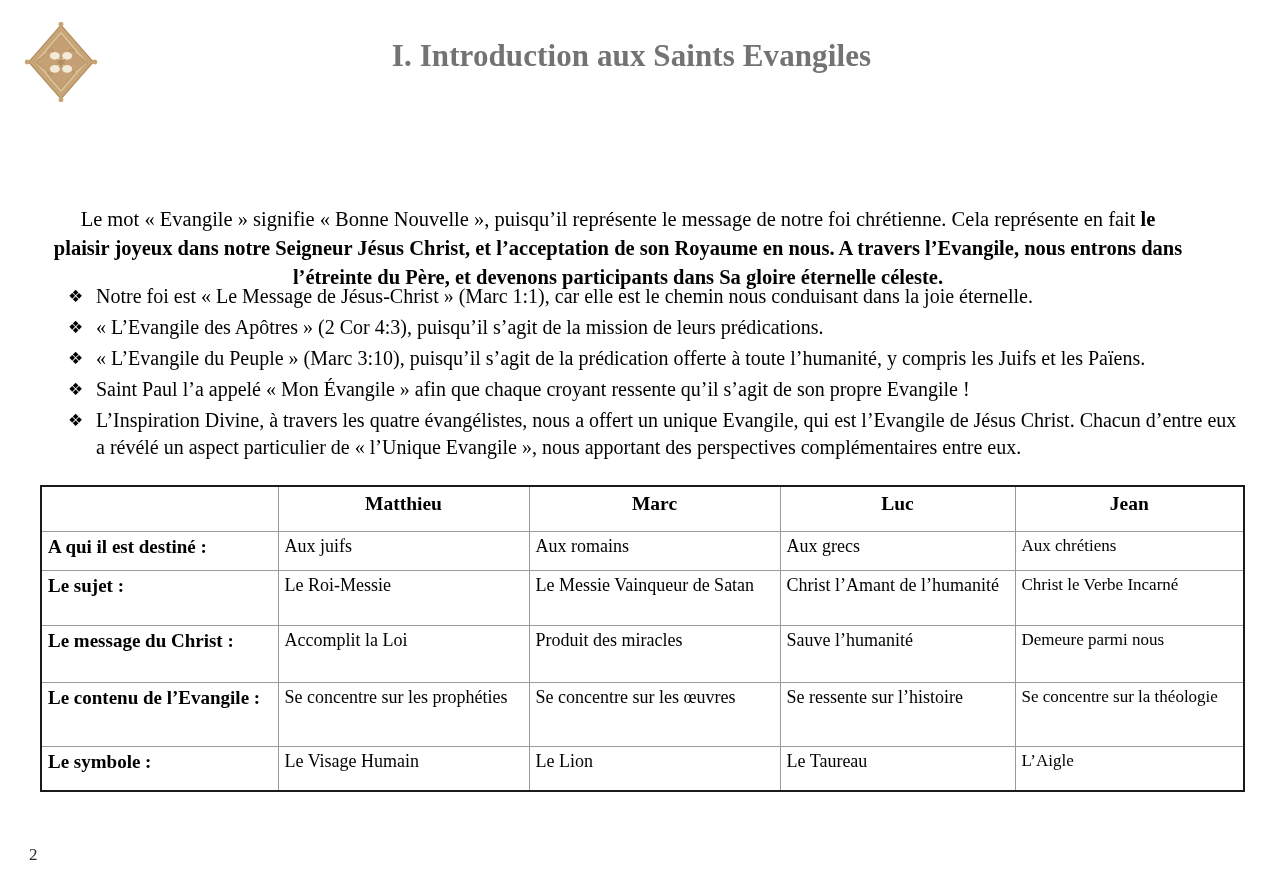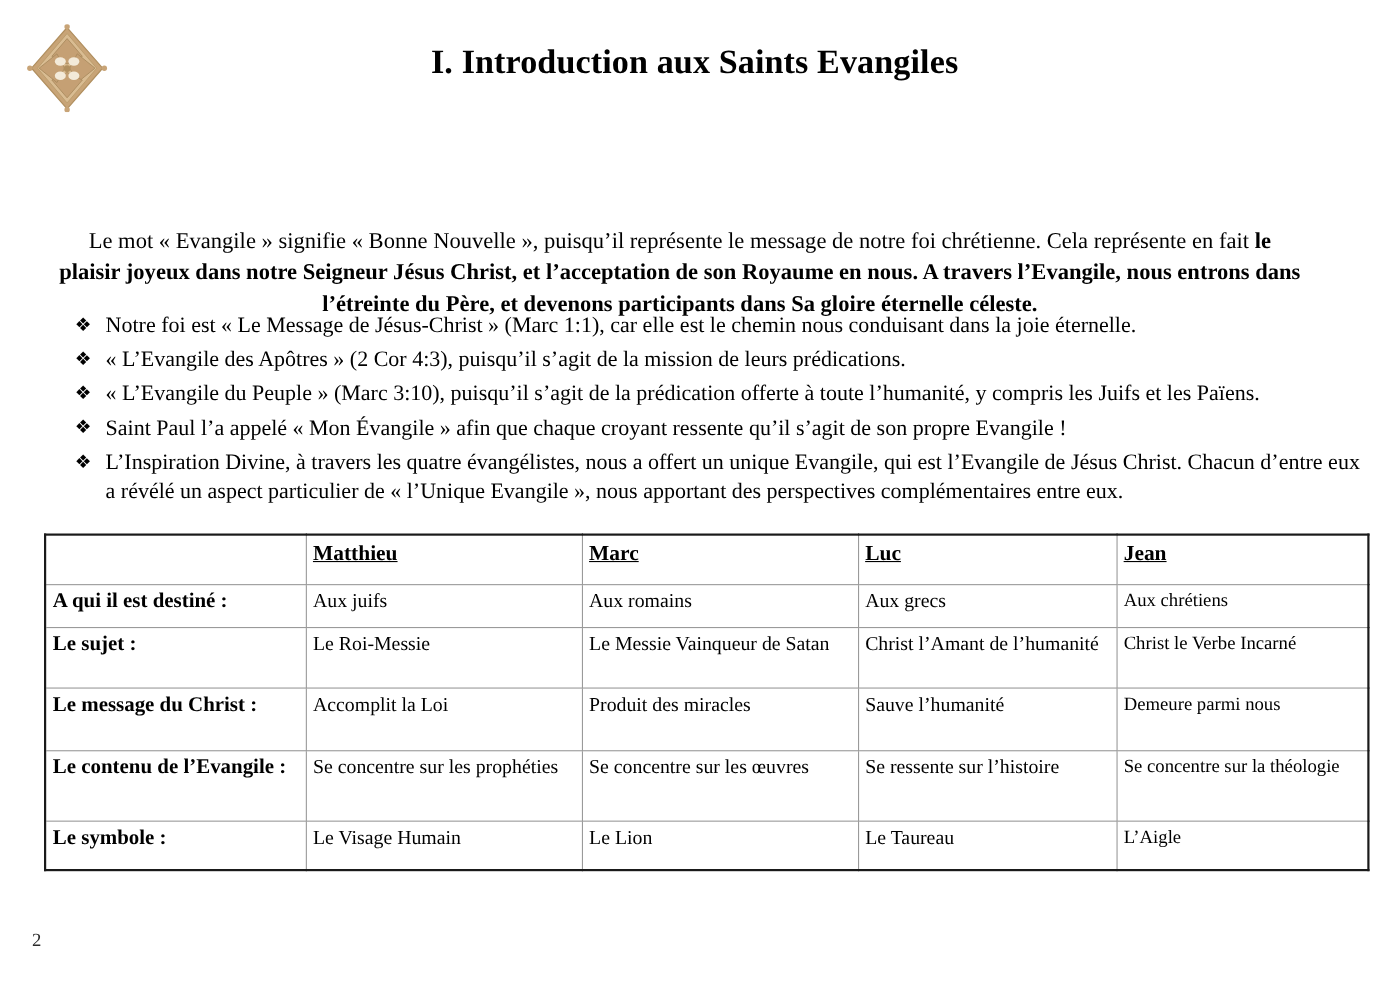--- a/index.html
+++ b/index.html
@@ -32,21 +32,21 @@
     left: 0;
     top: 36px;
     width: 1263px;
     text-align: center;
   }
   .title-main {
     font-family: "Liberation Serif", "DejaVu Serif", serif;
     font-weight: bold;
     font-size: 31px;
     line-height: 40px;
-    color: #000000;
+    color: #737373;
     letter-spacing: 0.1px;
   }
   .title-sub {
     font-family: "Liberation Serif", "DejaVu Serif", serif;
     font-weight: bold;
     font-size: 35px;
     line-height: 46px;
     color: #8C5A10;
     margin-top: 6px;
   }
@@ -106,26 +106,25 @@
   table.gospels td, table.gospels th {
     border: 1px solid #9a9a9a;
     vertical-align: top;
     padding: 4px 6px 4px 6px;
   }
   table.gospels thead th {
     border-bottom: 1px solid #9a9a9a;
   }
   table.gospels tr.head-row th {
     height: 34px;
-    text-align: left;
+    text-align: center;
     font-weight: bold;
     font-size: 19.5px;
     font-family: "Liberation Serif", "DejaVu Serif", serif;
     padding-top: 6px;
-    text-decoration: underline;
   }
   col.c0 { width: 237px; }
   col.c1 { width: 251px; }
   col.c2 { width: 251px; }
   col.c3 { width: 235px; }
   col.c4 { width: 229px; }
 
   td.rowlabel {
     font-weight: bold;
     font-size: 19px;

